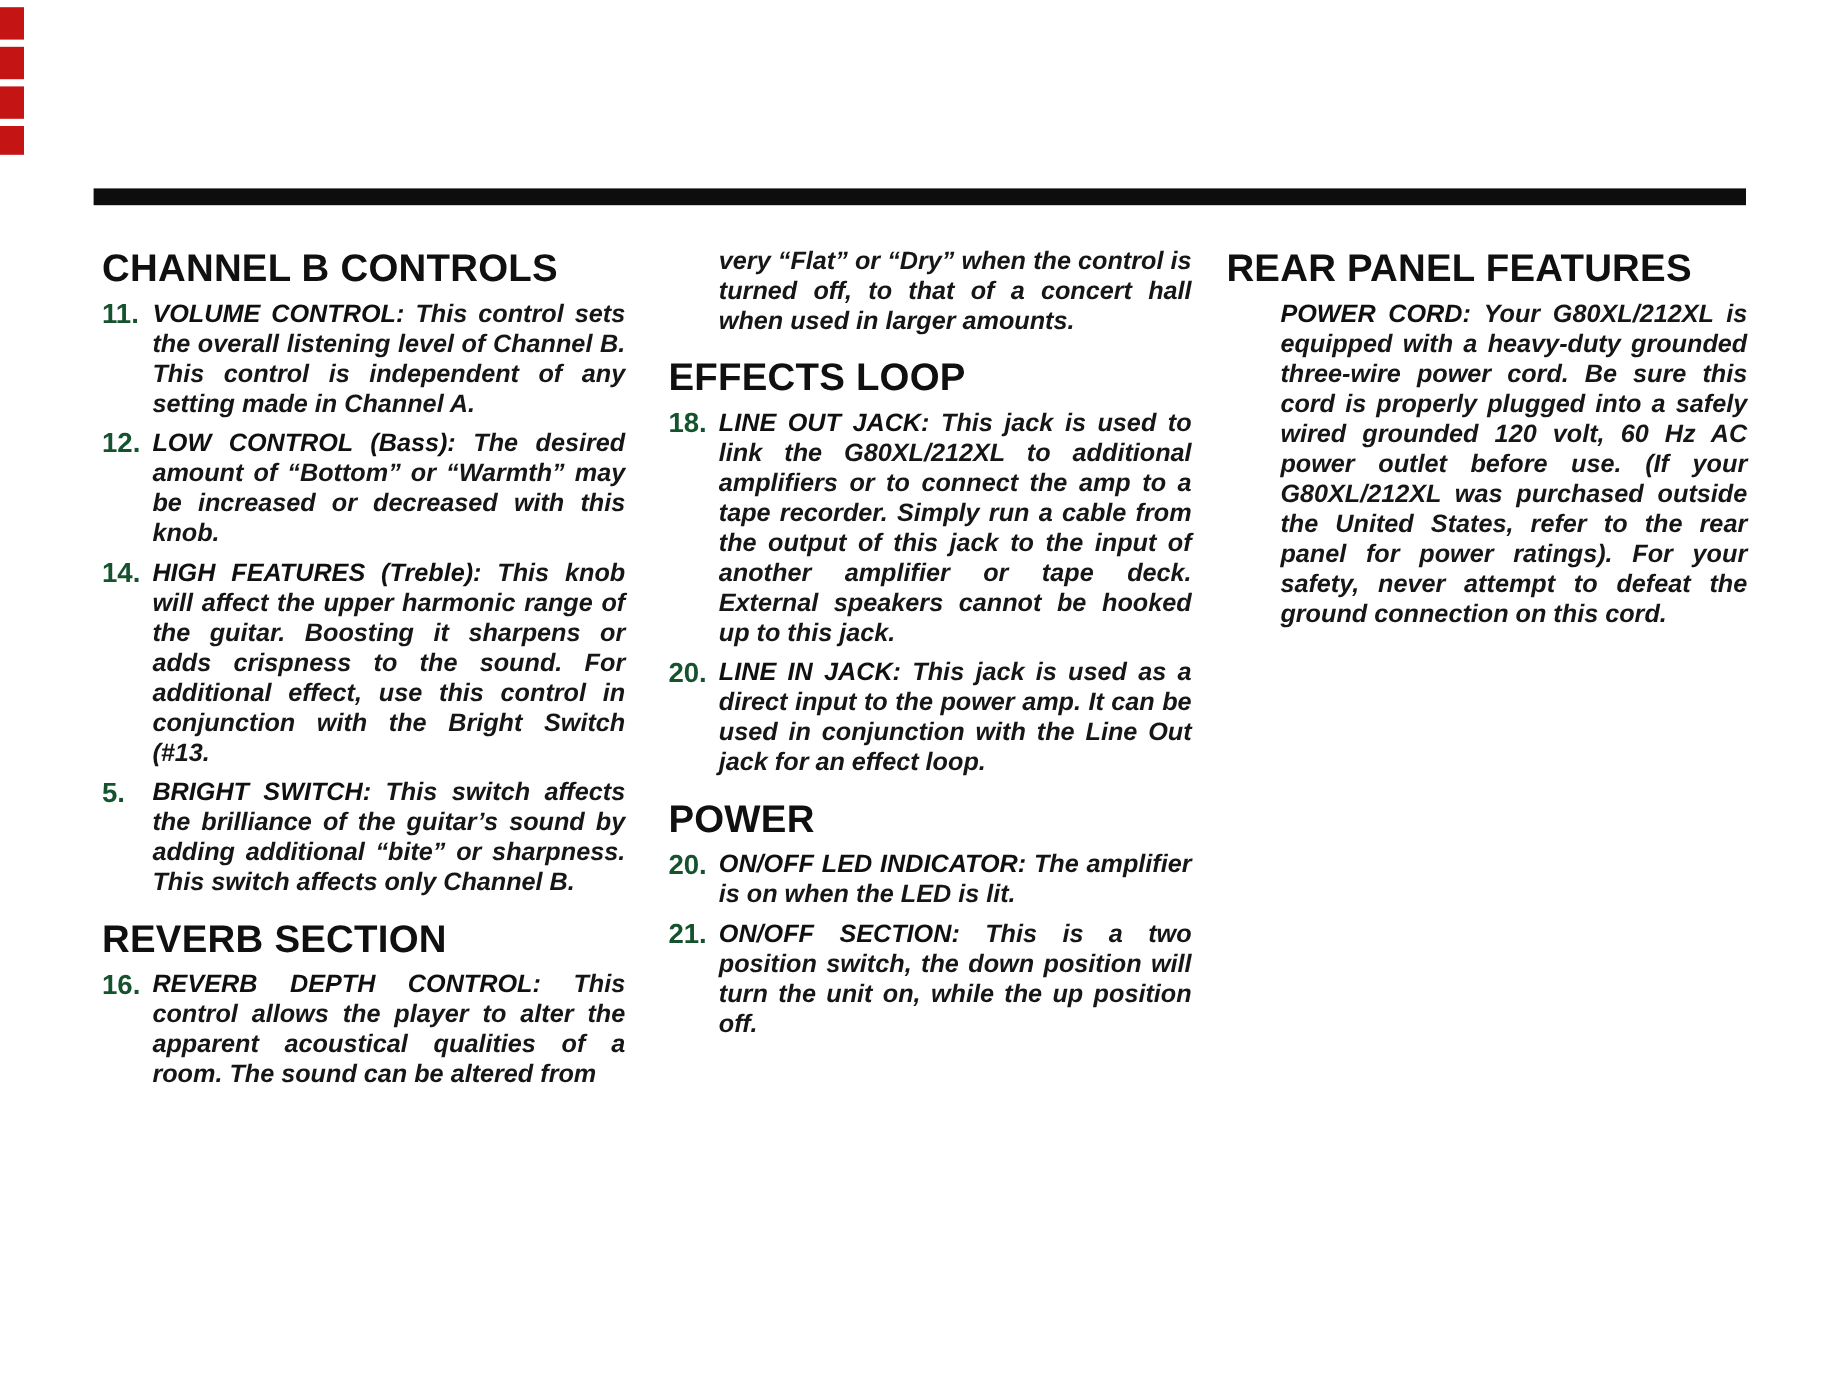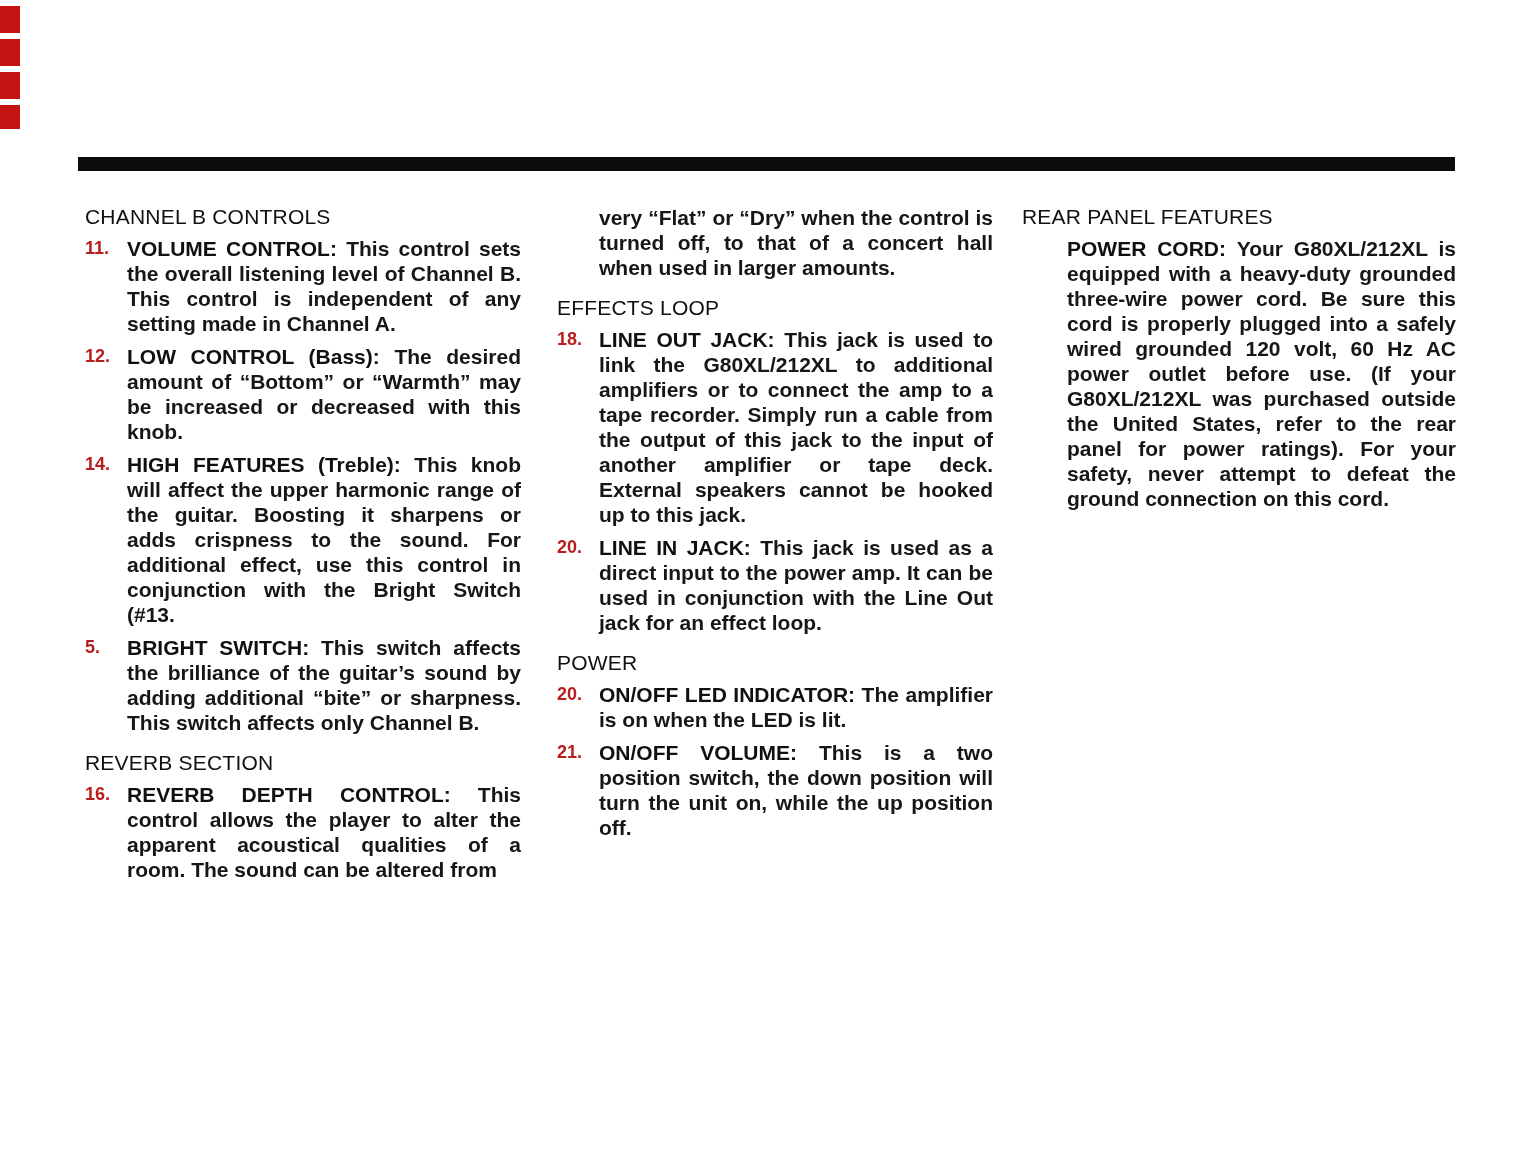--- a/index.html
+++ b/index.html
@@ -14,32 +14,32 @@
   .mark:nth-child(2){ top:39px; }
   .mark:nth-child(3){ top:72px; }
   .mark:nth-child(4){ top:105px; height:24px; }
   .top-rule { position:absolute; left:78px; top:157px; width:1377px; height:14px; background:#0d0d0d; }
   .col { position:absolute; top:205px; }
   .col1 { left:85px;  width:436px; }
   .col2 { left:557px; width:436px; }
   .col3 { left:1022px; width:434px; }
   section { margin:0 0 16px 0; }
   h2 {
-    font-size:21px; font-weight:400; margin:0 0 7px 0;
+    font-size:32px; font-weight:700; margin:0 0 7px 0;
     letter-spacing:0.2px; color:#101010;
   }
   .item { display:flex; margin-bottom:8px; }
   .num {
-    flex:0 0 42px; font-weight:800; font-size:18px; line-height:25px;
-    color:#b91c1c;
+    flex:0 0 42px; font-weight:800; font-size:23px; line-height:25px;
+    color:#14532d;
   }
   .col3 .num { flex:0 0 45px; }
   .body {
     margin:0; flex:1; font-size:21px; line-height:25px;
-    text-align:justify; font-weight:700; color:#161616;
+    text-align:justify; font-weight:700; color:#161616;font-style:italic;
   }
   .lead { font-weight:800; color:#101010; }
   .lead:not(:empty)::after { content:" "; }
 </style>
 </head>
 <body>
 
 <div class="page">
 
   <div class="scan-marks">
@@ -99,21 +99,21 @@
       </div>
     </section>
     <section>
       <h2>POWER</h2>
       <div class="item">
         <span class="num">20.</span>
         <p class="body"><b class="lead">ON/OFF LED INDICATOR:</b><span>The amplifier is on when the LED is lit.</span></p>
       </div>
       <div class="item">
         <span class="num">21.</span>
-        <p class="body"><b class="lead">ON/OFF VOLUME:</b><span>This is a two position switch, the down position will turn the unit on, while the up position off.</span></p>
+        <p class="body"><b class="lead">ON/OFF SECTION:</b><span>This is a two position switch, the down position will turn the unit on, while the up position off.</span></p>
       </div>
     </section>
   </div>
 
   <div class="col col3">
     <section>
       <h2>REAR PANEL FEATURES</h2>
       <div class="item">
         <span class="num"></span>
         <p class="body"><b class="lead">POWER CORD:</b><span>Your G80XL/212XL is equipped with a heavy-duty grounded three-wire power cord. Be sure this cord is properly plugged into a safely wired grounded 120 volt, 60 Hz AC power outlet before use. (If your G80XL/212XL was purchased outside the United States, refer to the rear panel for power ratings). For your safety, never attempt to defeat the ground connection on this cord.</span></p>

